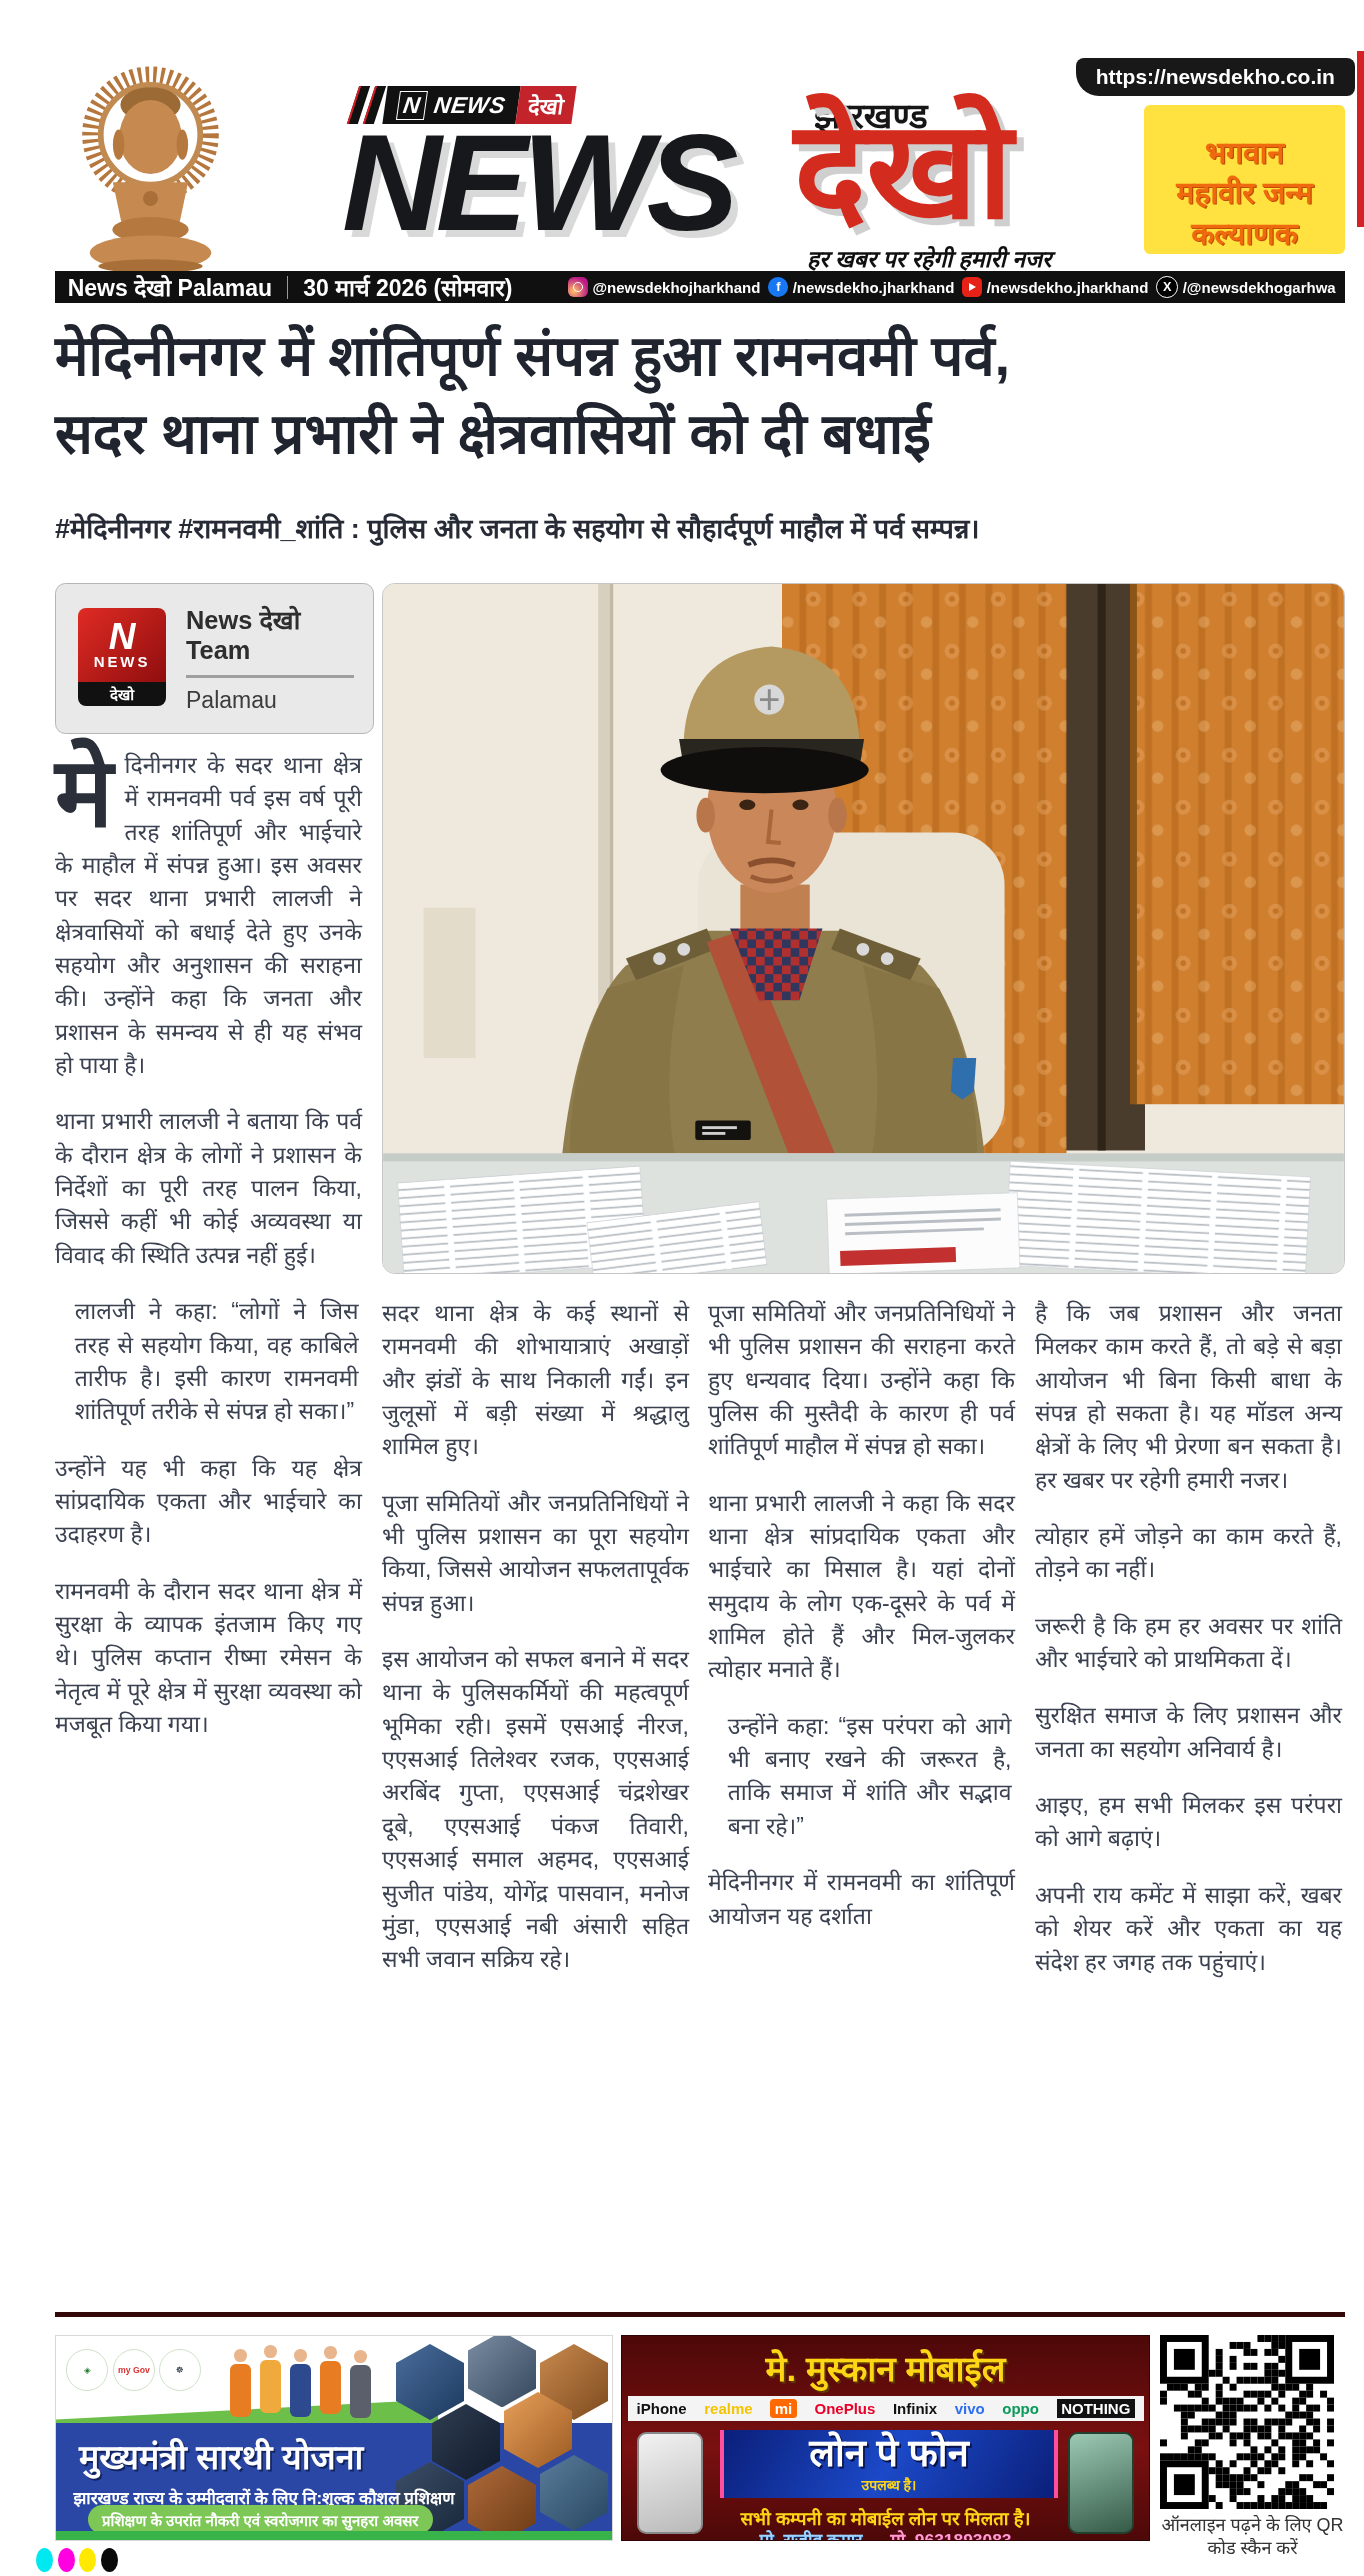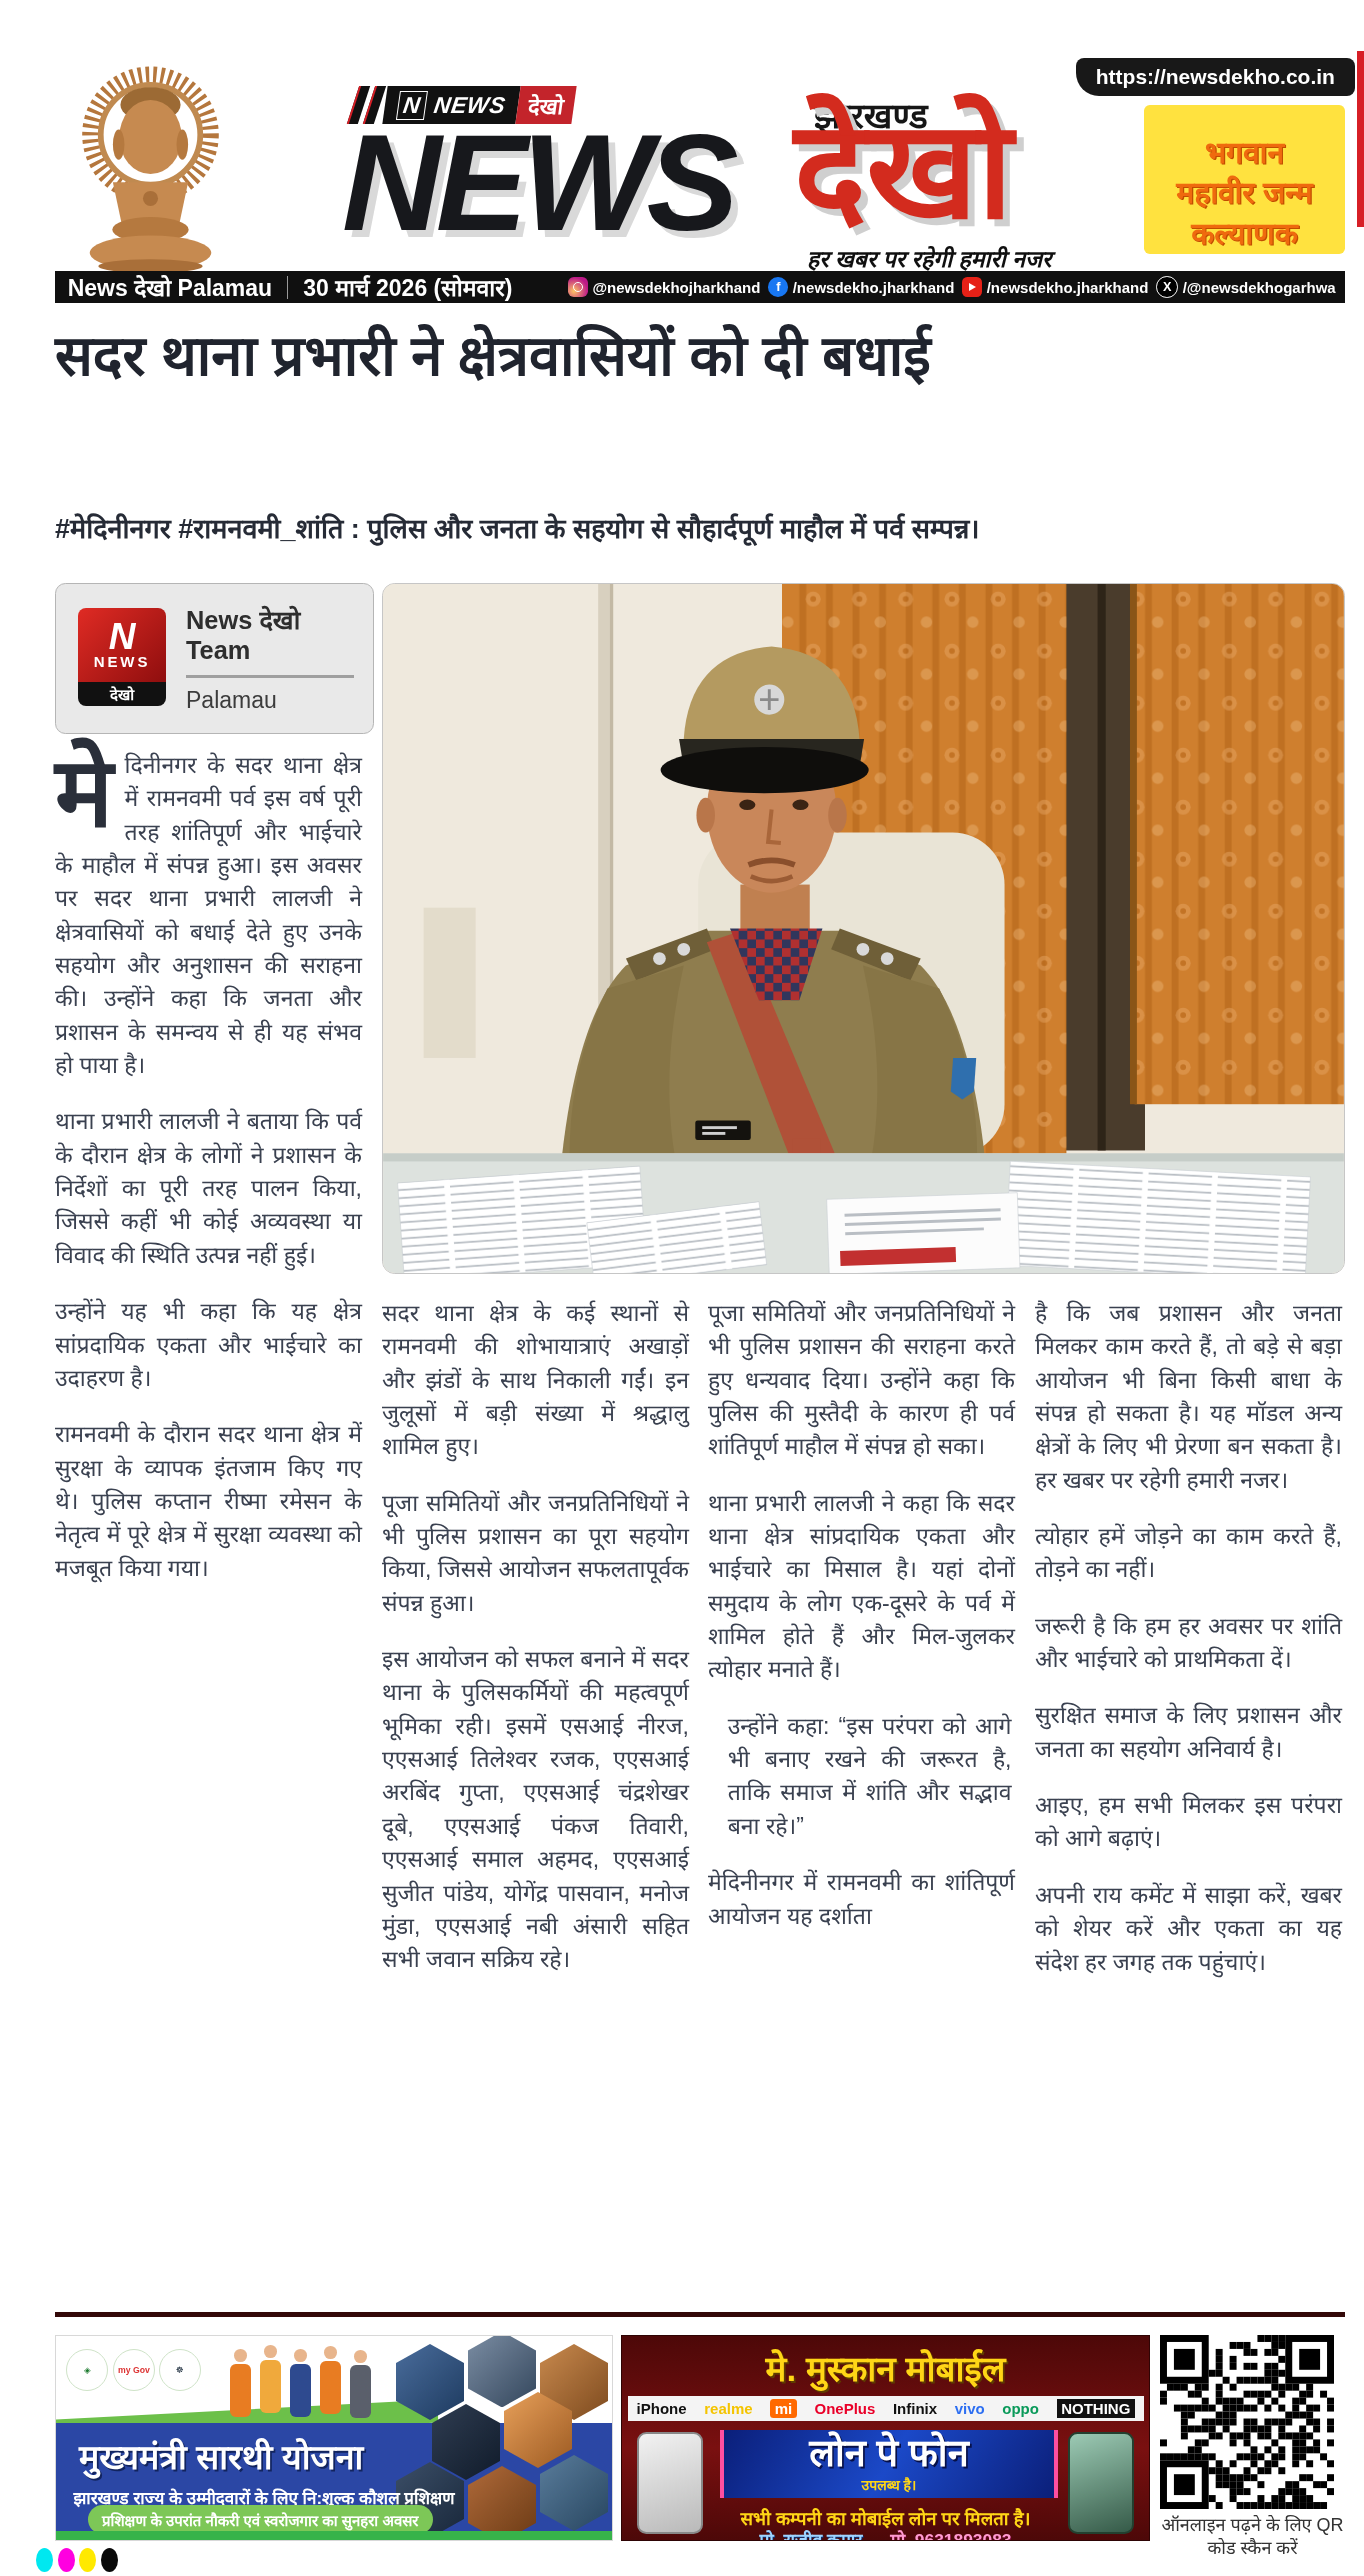--- a/index.html
+++ b/index.html
@@ -169,20 +169,21 @@
         <span>/newsdekho.jharkhand</span>
       </span>
       <span class="soc">
         <span class="icn x">X</span>
         <span>/@newsdekhogarhwa</span>
       </span>
     </div>
   </div>
 
   <div class="abs headline">
+    <div>मेदिनीनगर में शांतिपूर्ण संपन्न हुआ रामनवमी पर्व,</div>
     <div>सदर थाना प्रभारी ने क्षेत्रवासियों को दी बधाई</div>
   </div>
   <div class="abs subheadline">#मेदिनीनगर #रामनवमी_शांति : पुलिस और जनता के सहयोग से सौहार्दपूर्ण माहौल में पर्व सम्पन्न।</div>
 
   <div class="abs author">
     <div class="alogo">
       <div class="n">N</div>
       <div class="nw">NEWS</div>
     </div>
     <div class="alogo-strip">देखो</div>
@@ -296,20 +297,21 @@
         </g>
       <g transform="rotate(-7 480 1160)">
           <rect x="360" y="1090" width="300" height="110" fill="url(#paperlines)" stroke="#c9ced2"></rect>
         </g>
     </svg>
   </div>
 
   <div class="abs col col1 bodytext">
     <p><span class="dropcap">मे</span><span>दिनीनगर के सदर थाना क्षेत्र में रामनवमी पर्व इस वर्ष पूरी तरह शांतिपूर्ण और भाईचारे के माहौल में संपन्न हुआ। इस अवसर पर सदर थाना प्रभारी लालजी ने क्षेत्रवासियों को बधाई देते हुए उनके सहयोग और अनुशासन की सराहना की। उन्होंने कहा कि जनता और प्रशासन के समन्वय से ही यह संभव हो पाया है।</span></p>
     <p>थाना प्रभारी लालजी ने बताया कि पर्व के दौरान क्षेत्र के लोगों ने प्रशासन के निर्देशों का पूरी तरह पालन किया, जिससे कहीं भी कोई अव्यवस्था या विवाद की स्थिति उत्पन्न नहीं हुई।</p>
+    <p class="quote">लालजी ने कहा: “लोगों ने जिस तरह से सहयोग किया, वह काबिले तारीफ है। इसी कारण रामनवमी शांतिपूर्ण तरीके से संपन्न हो सका।”</p>
     <p>उन्होंने यह भी कहा कि यह क्षेत्र सांप्रदायिक एकता और भाईचारे का उदाहरण है।</p>
     <p>रामनवमी के दौरान सदर थाना क्षेत्र में सुरक्षा के व्यापक इंतजाम किए गए थे। पुलिस कप्तान रीष्मा रमेसन के नेतृत्व में पूरे क्षेत्र में सुरक्षा व्यवस्था को मजबूत किया गया।</p>
   </div>
 
   <div class="abs col col2 bodytext">
     <p>सदर थाना क्षेत्र के कई स्थानों से रामनवमी की शोभायात्राएं अखाड़ों और झंडों के साथ निकाली गईं। इन जुलूसों में बड़ी संख्या में श्रद्धालु शामिल हुए।</p>
     <p>पूजा समितियों और जनप्रतिनिधियों ने भी पुलिस प्रशासन का पूरा सहयोग किया, जिससे आयोजन सफलतापूर्वक संपन्न हुआ।</p>
     <p>इस आयोजन को सफल बनाने में सदर थाना के पुलिसकर्मियों की महत्वपूर्ण भूमिका रही। इसमें एसआई नीरज, एएसआई तिलेश्वर रजक, एएसआई अरबिंद गुप्ता, एएसआई चंद्रशेखर दूबे, एएसआई पंकज तिवारी, एएसआई समाल अहमद, एएसआई सुजीत पांडेय, योगेंद्र पासवान, मनोज मुंडा, एएसआई नबी अंसारी सहित सभी जवान सक्रिय रहे।</p>
   </div>
 

